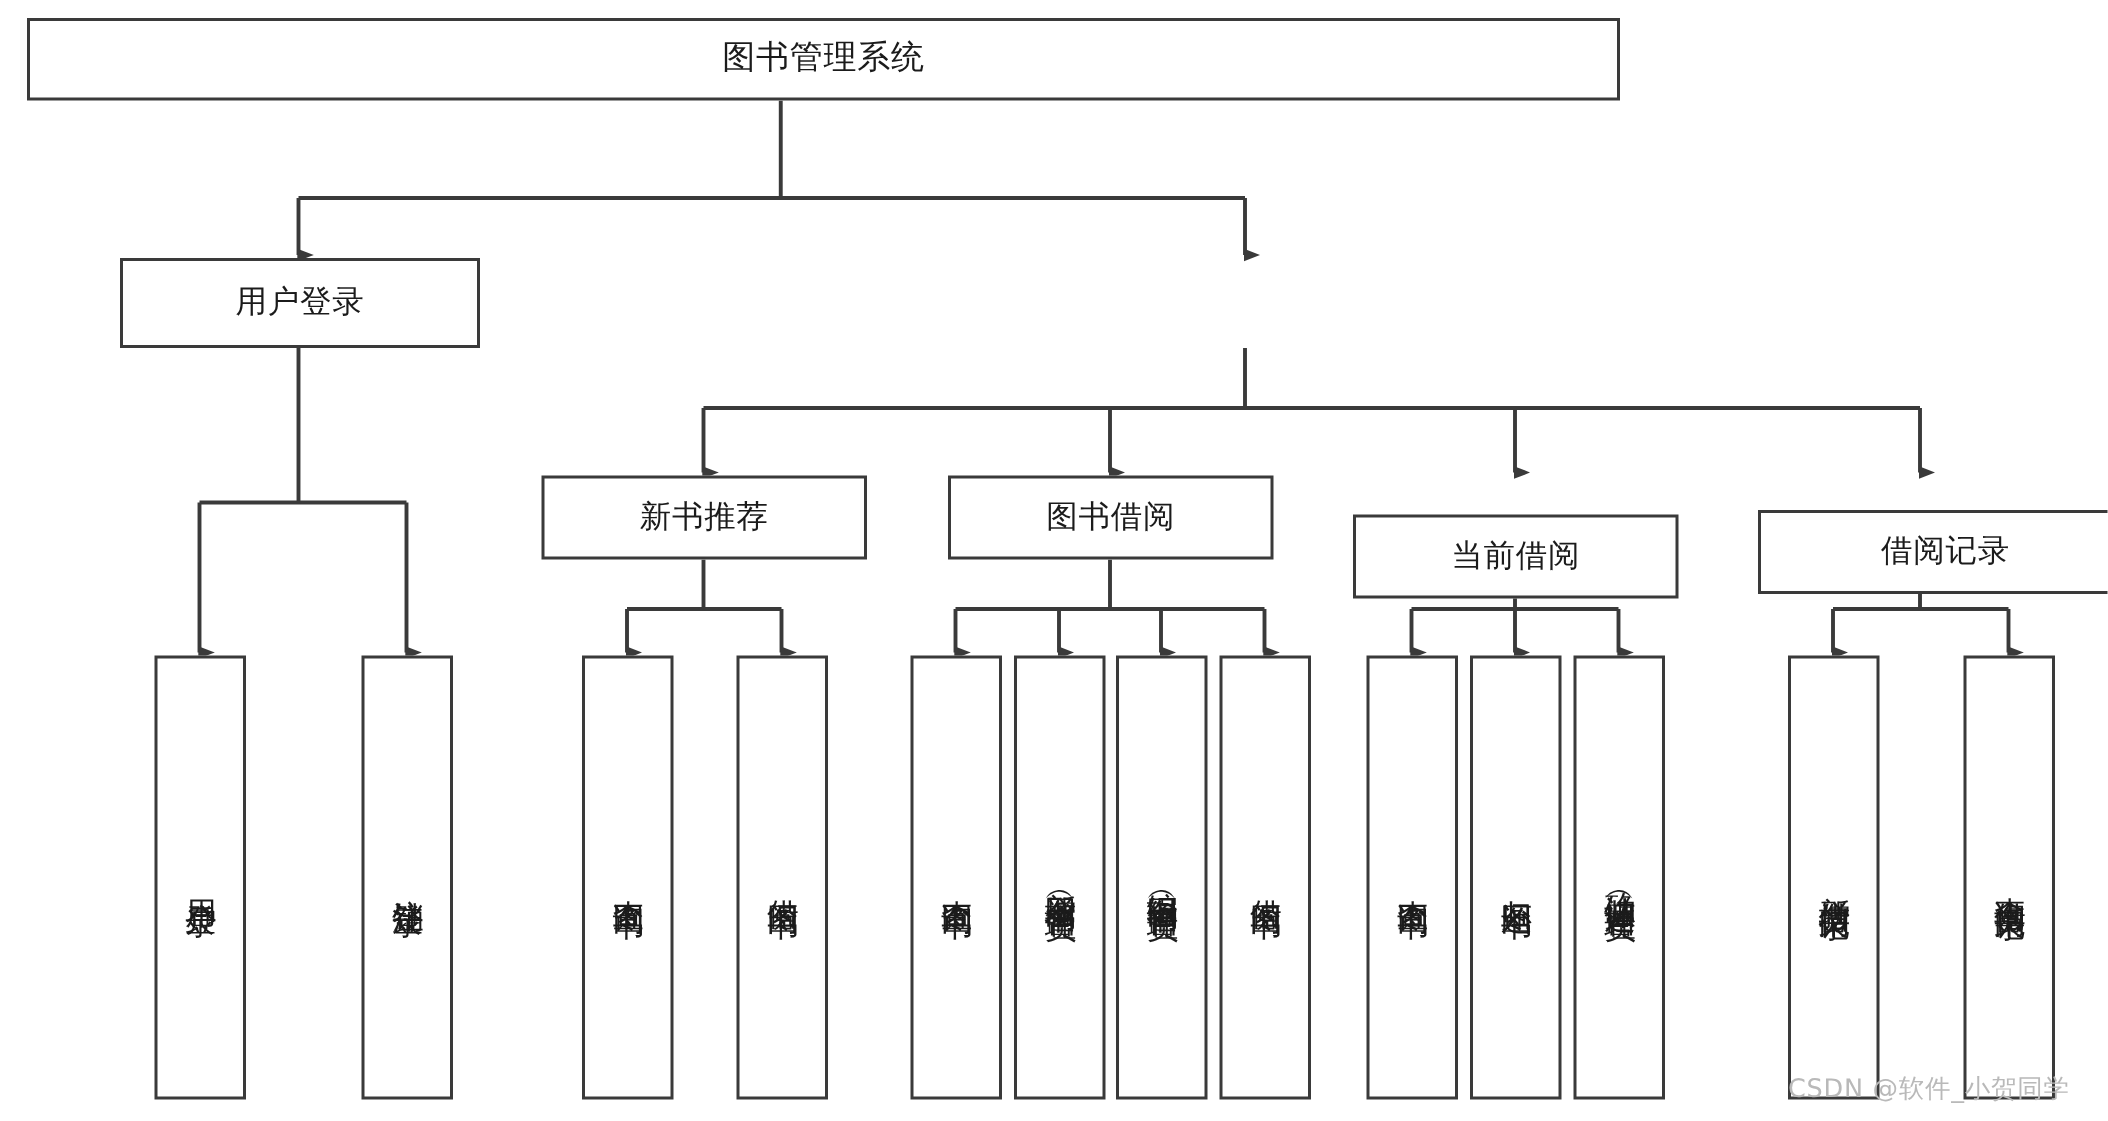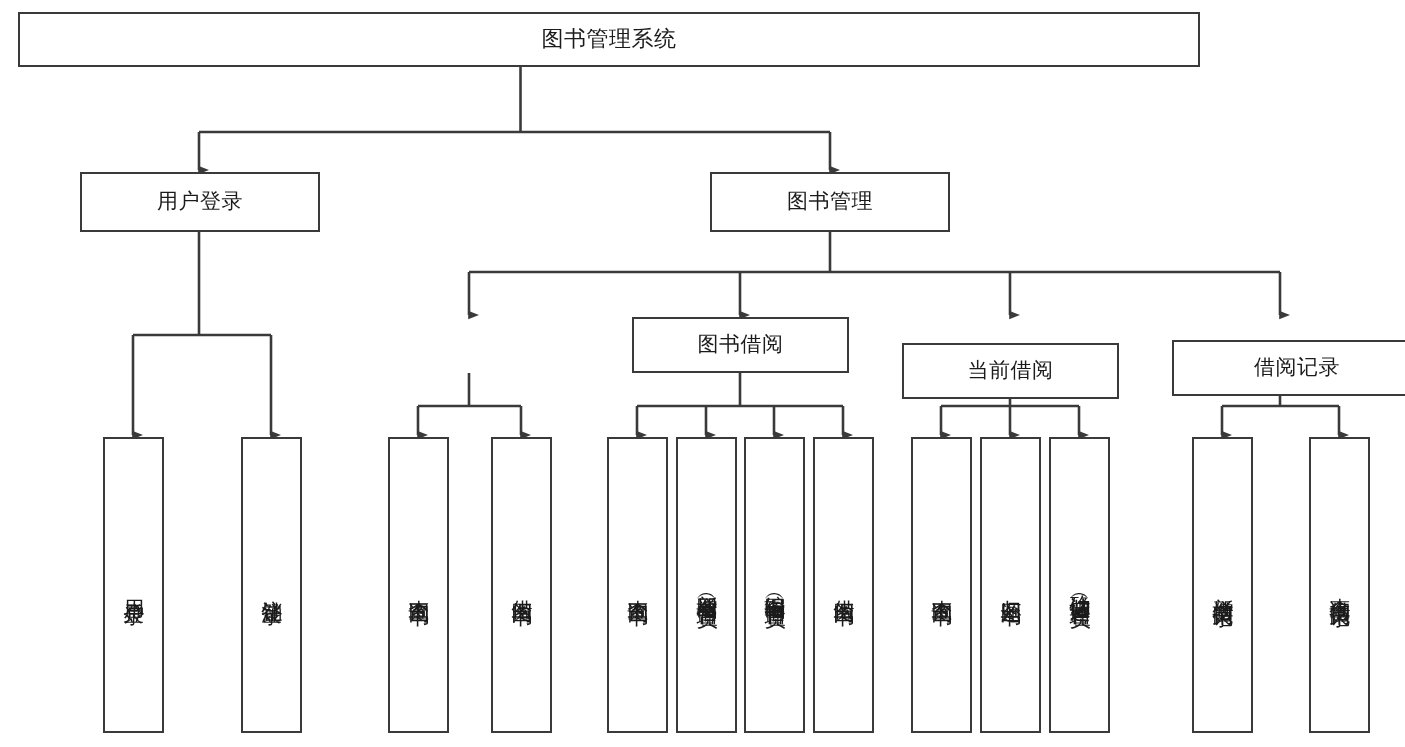--- a/index.html
+++ b/index.html
@@ -124,31 +124,31 @@
       <path d="M 1079 406 L 1079 435" marker-end="url(#arrowhead)"></path>
 
       <path d="M 1280 373 L 1280 406"></path>
       <path d="M 1222 406 L 1339 406"></path>
       <path d="M 1222 406 L 1222 435" marker-end="url(#arrowhead)"></path>
       <path d="M 1339 406 L 1339 435" marker-end="url(#arrowhead)"></path>
 
     </g>
   </svg>
 
-  <div class="node-box root" style="left:18px; top:12px; width:1182px; height:55px;">
+  <div class="node-box root" style="left:18px; top:12px; width:1062px; height:55px;">
     <span class="node-label-h">图书管理系统</span>
   </div>
 
   <div class="node-box" style="left:80px; top:172px; width:240px; height:60px;">
     <span class="node-label-h">用户登录</span>
   </div>
-  <div class="node-box" style="left:710px; top:172px; width:240px; height:60px;">
-    <span class="node-label-h">图书管理</span>
-  </div>
-
+
+  <div class="node-box" style="left:361px; top:317px; width:217px; height:56px;">
+    <span class="node-label-h">新书推荐</span>
+  </div>
   <div class="node-box" style="left:632px; top:317px; width:217px; height:56px;justify-content:center;">
     <span class="node-label-h">图书借阅</span>
   </div>
   <div class="node-box" style="left:902px; top:317px; width:217px; height:56px;margin-top:26px;">
     <span class="node-label-h">当前借阅</span>
   </div>
   <div class="node-box" style="left:1172px; top:317px; width:250px; height:56px;margin-top:23px;">
     <span class="node-label-h">借阅记录</span>
   </div>
 
@@ -189,14 +189,15 @@
     <span class="node-label-v">确认归还（管理员）</span>
   </div>
 
   <div class="leaf-box" style="left:1192px; top:437px; width:61px; height:296px;">
     <span class="node-label-v">新增借阅记录</span>
   </div>
   <div class="leaf-box" style="left:1309px; top:437px; width:61px; height:296px;">
     <span class="node-label-v">查询借阅记录</span>
   </div>
 
+  <div class="watermark">CSDN @软件_小贺同学</div>
 
 </div>
 
 </body></html>

